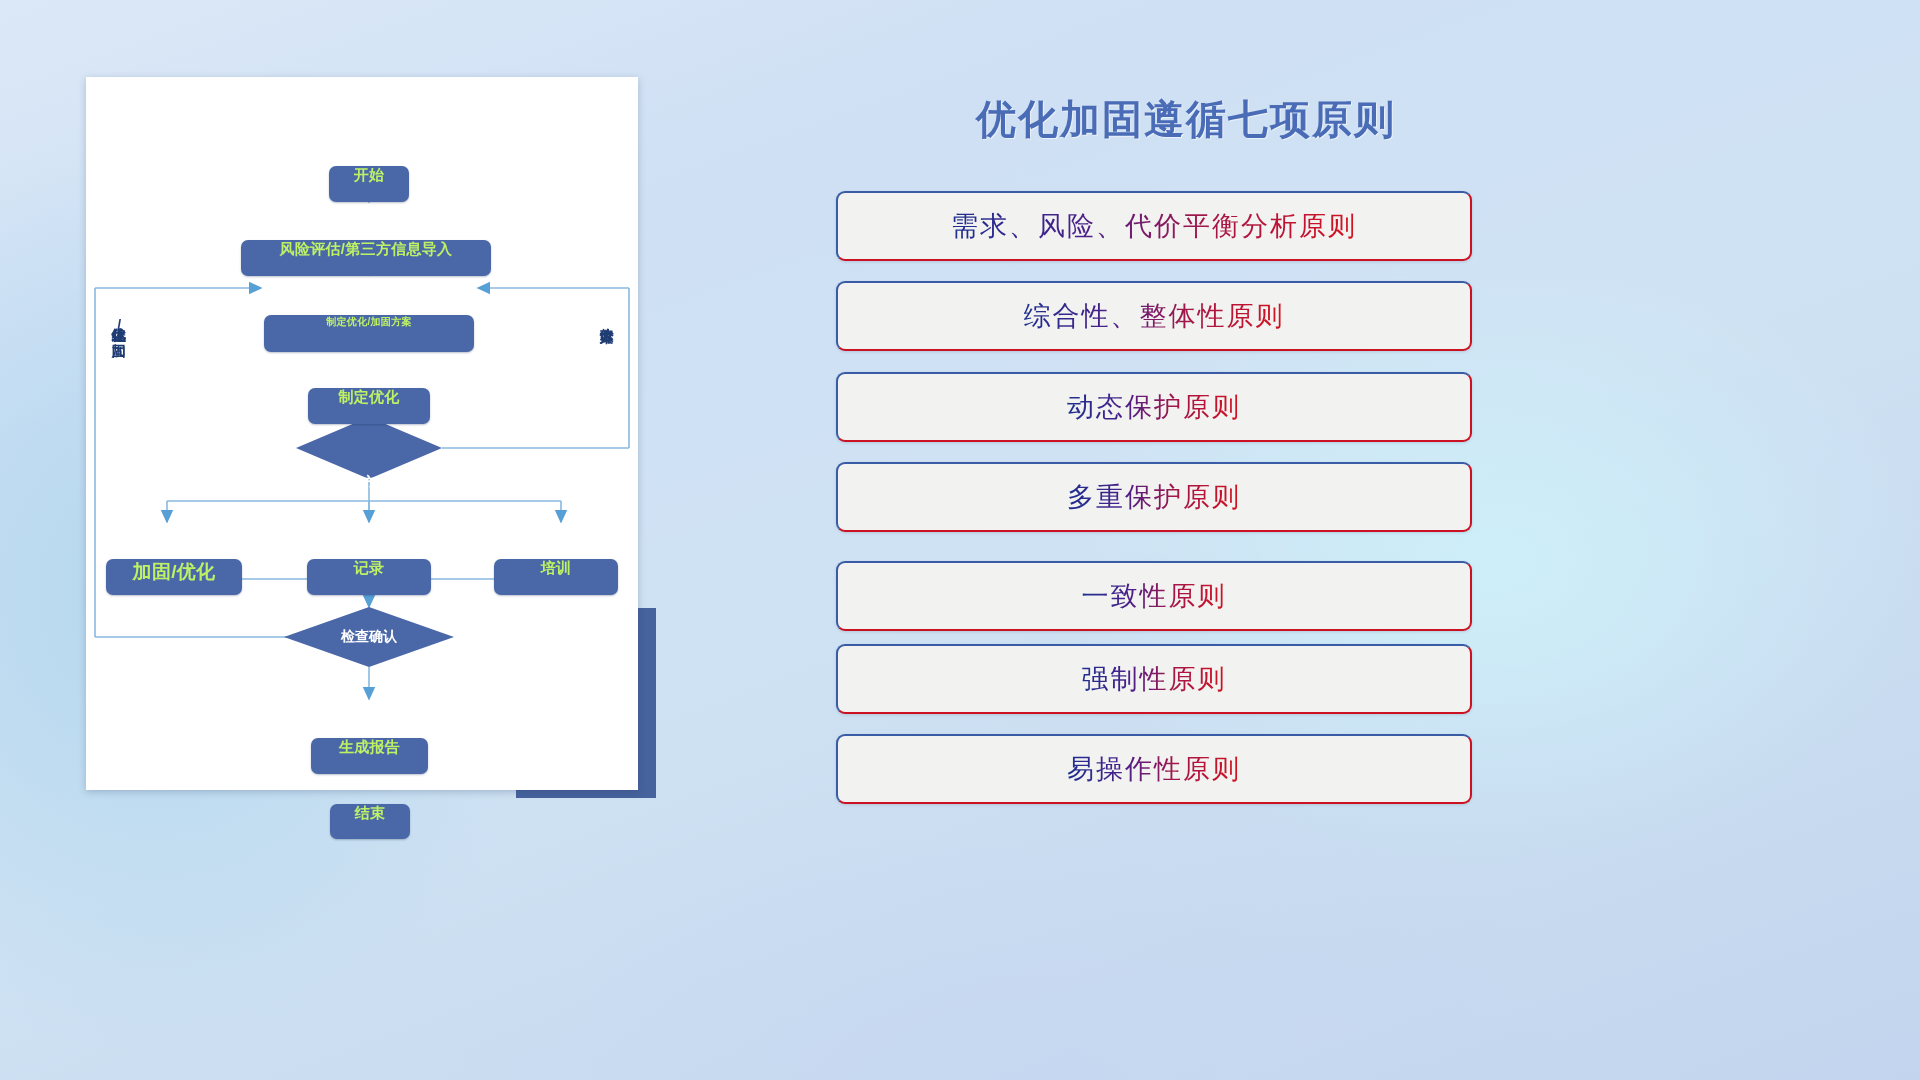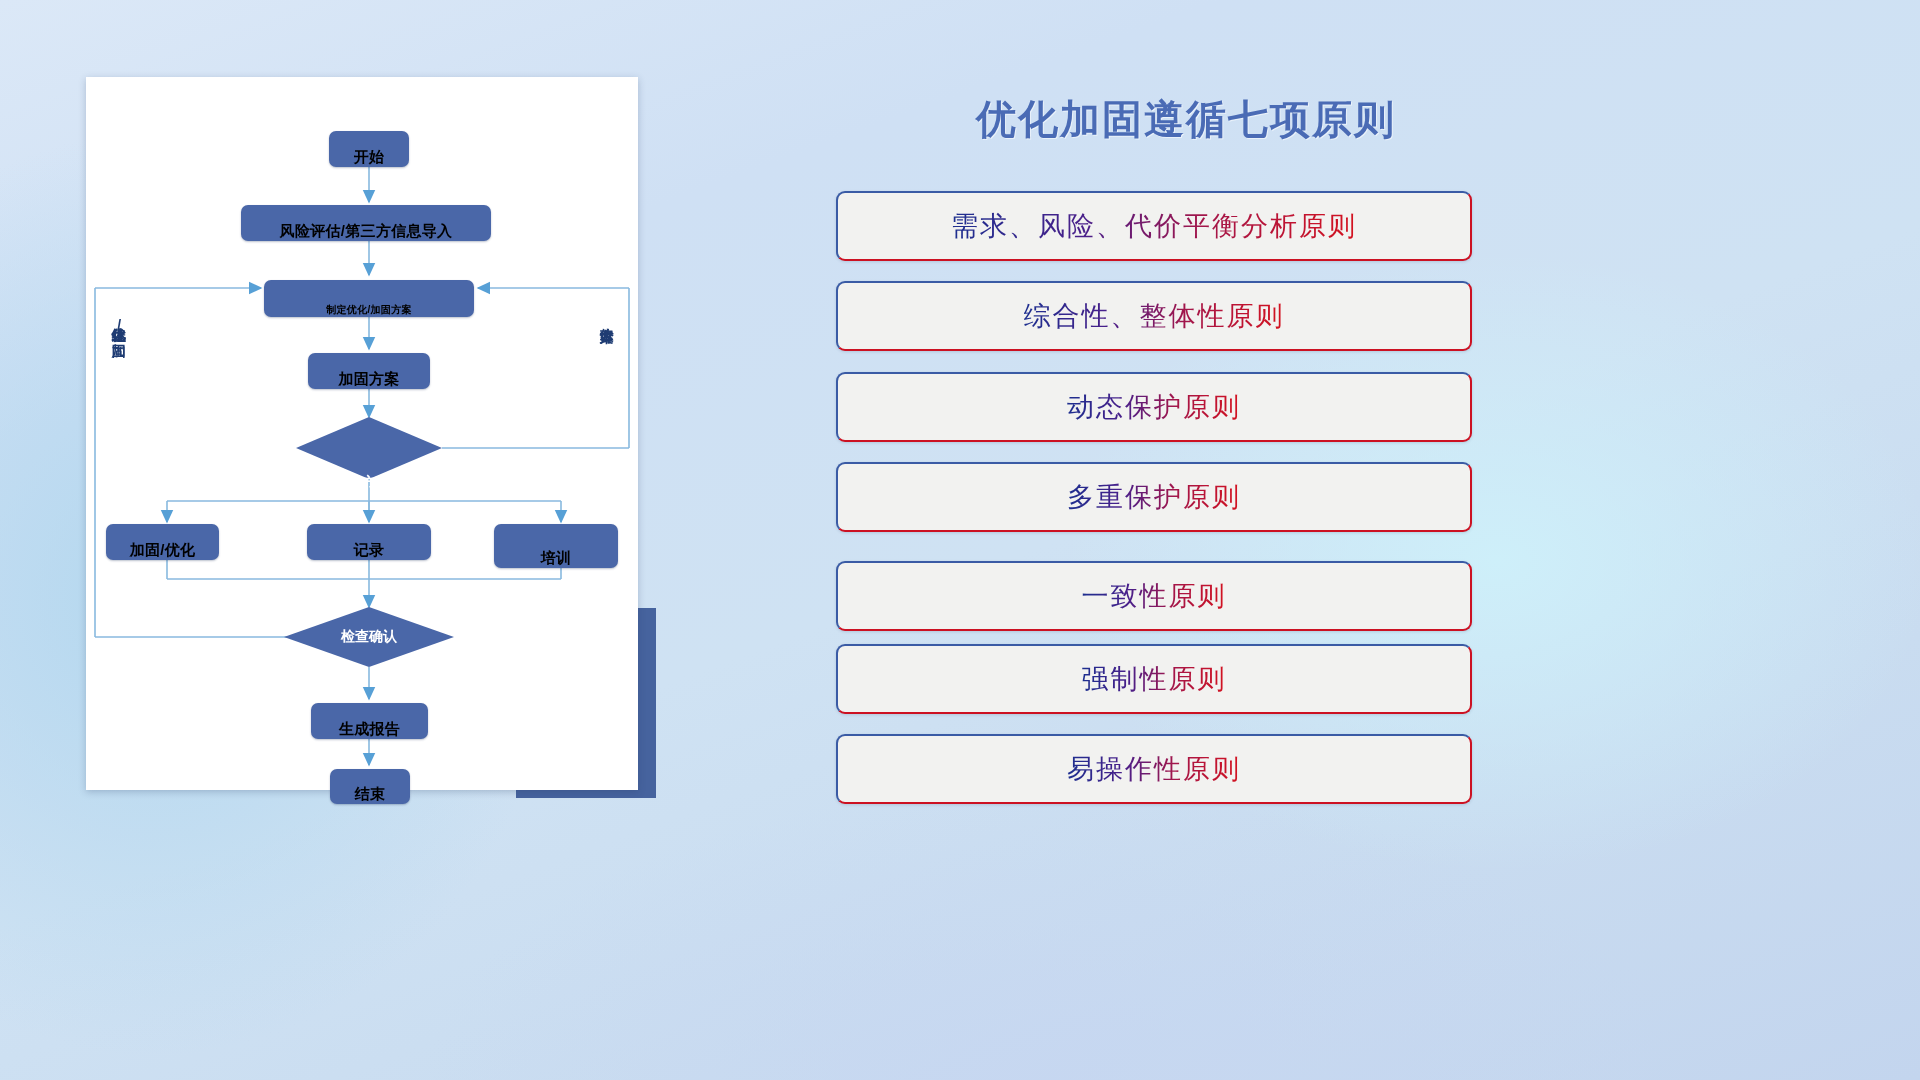--- a/index.html
+++ b/index.html
@@ -29,29 +29,30 @@
     left: 86px; top: 77px;
     width: 552px; height: 713px;
     background: #ffffff;
     box-shadow: 0 2px 7px rgba(40,60,100,0.25);
   }
   #flow-svg { position: absolute; left: 0; top: 0; }
 
   .node {
     position: absolute;
     background: #4a67a8;
-    color: #000000;
+    color: #bef264;
     border-radius: 7px;
     display: flex;
-    align-items: flex-end;
+    align-items: flex-start;
     justify-content: center;
     font-weight: bold;
     letter-spacing: 0.3px;
     white-space: nowrap;
     box-shadow: 0 1px 2px rgba(30,50,90,0.30);
+    margin-top: 35px;
   }
   .vlabel {
     position: absolute;
     color: #1f3c73;
     font-size: 14px;
     font-weight: bold;
     line-height: 1.02;
     writing-mode: vertical-rl;
     text-orientation: upright;
     letter-spacing: 0px;
@@ -168,34 +169,34 @@
 
   <div class="node" style="left:155px; top:128px; width:250px; height:36px; font-size:15px;">
     <span>风险评估/第三方信息导入</span>
   </div>
 
   <div class="node" style="left:178px; top:203px; width:210px; height:37px; font-size:10px;">
     <span>制定优化/加固方案</span>
   </div>
 
   <div class="node" style="left:222px; top:276px; width:122px; height:36px; font-size:15px;">
-    <span>加固方案</span>
+    <span>制定优化</span>
   </div>
 
   <div class="diamond-label" style="left:233px; top:362px; width:100px; font-size:13px;margin-top:34px;">业主方确认</div>
 
-  <div class="node" style="left:20px; top:447px; width:113px; height:36px; font-size:15px;">
+  <div class="node" style="left:20px; top:447px; width:136px; height:36px; font-size:19px;">
     <span>加固/优化</span>
   </div>
 
   <div class="node" style="left:221px; top:447px; width:124px; height:36px; font-size:15px;">
     <span>记录</span>
   </div>
 
-  <div class="node" style="left:408px; top:447px; width:124px; height:44px; font-size:15px;">
+  <div class="node" style="left:408px; top:447px; width:124px; height:36px; font-size:15px;">
     <span>培训</span>
   </div>
 
   <div class="diamond-label" style="left:233px; top:551px; width:100px; font-size:14px;">检查确认</div>
 
   <div class="node" style="left:225px; top:626px; width:117px; height:36px; font-size:15px;">
     <span>生成报告</span>
   </div>
 
   <div class="node" style="left:244px; top:692px; width:80px; height:35px; font-size:15px;">

